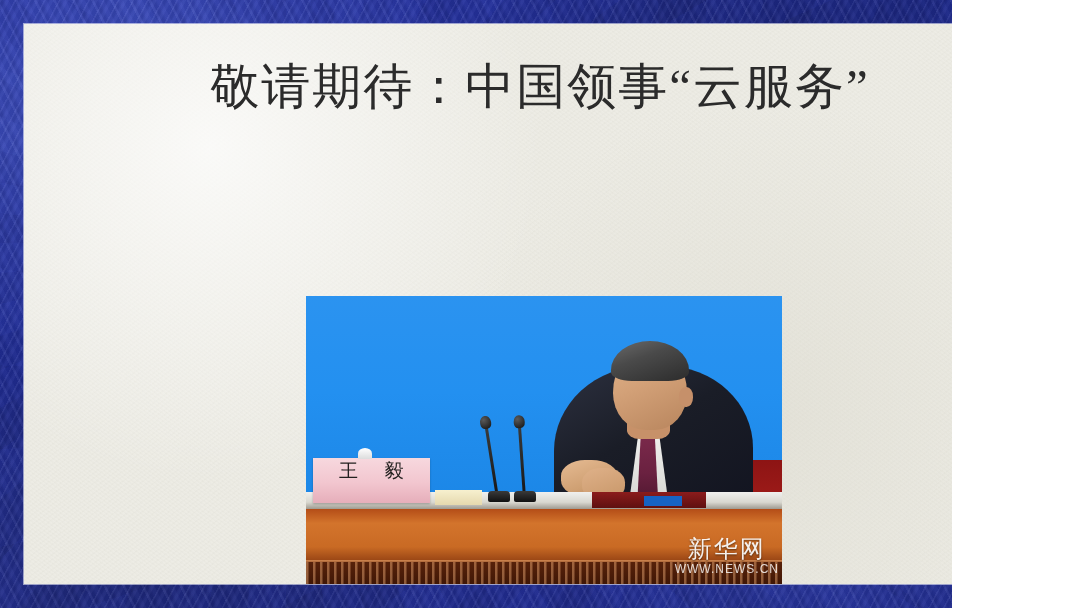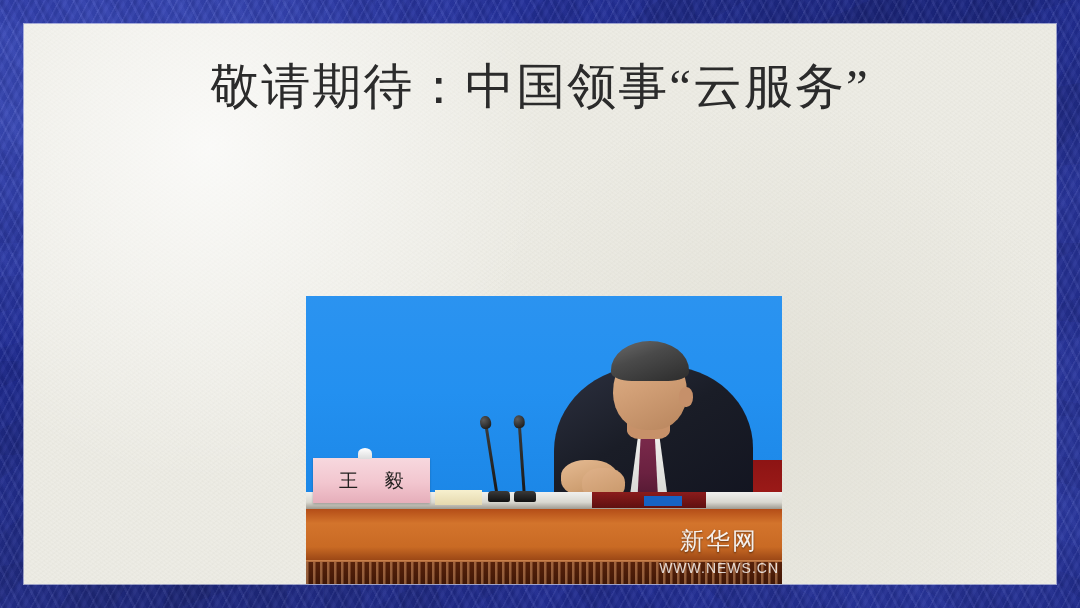--- a/index.html
+++ b/index.html
@@ -6,21 +6,21 @@
     margin: 0;
     padding: 0;
     background: #ffffff;
   }
   body {
     font-family: "Liberation Serif", "DejaVu Serif", serif;
   }
 
   #slide {
     position: relative;
-    width: 1080px;
+    width: 952px;
     height: 608px;
     overflow: hidden;
     background: #22309b;
   }
 
   
   .border-frame {
     position: absolute;
     inset: 0;
     background:
@@ -320,21 +320,20 @@
   
   .nameplate {
     position: absolute;
     left: 1.5%;
     bottom: 29%;
     width: 24.5%;
     height: 15.5%;
     background: linear-gradient(180deg, #f7d8de 0%, #f2c6cf 55%, #e6aeba 100%);
     box-shadow: 0 1px 2px rgba(0,0,0,0.25);
     display: flex;
-    align-items: center;
     justify-content: center;
   }
   .nameplate-text {
     font-size: 19px;
     letter-spacing: 11px;
     color: #22201f;
     font-family: "Liberation Serif", "DejaVu Serif", serif;
     text-indent: 11px;
   }
   .nameplate-knob {
@@ -381,22 +380,22 @@
   }
   .wm-main {
     font-size: 24px;
     font-weight: normal;
     letter-spacing: 2px;
     color: rgba(255,255,255,0.92);
     text-shadow: 0 1px 2px rgba(0,0,0,0.55);
     font-family: "Liberation Sans", "DejaVu Sans", sans-serif;
   }
   .wm-sub {
-    margin-top: 8px;
-    font-size: 14px;
+    margin-top: 2px;
+    font-size: 12px;
     letter-spacing: 1px;
     color: rgba(255,255,255,0.8);
     font-family: "Liberation Sans", "DejaVu Sans", sans-serif;
   }
 </style>
 </head>
 <body>
 
 <div id="slide">
 

